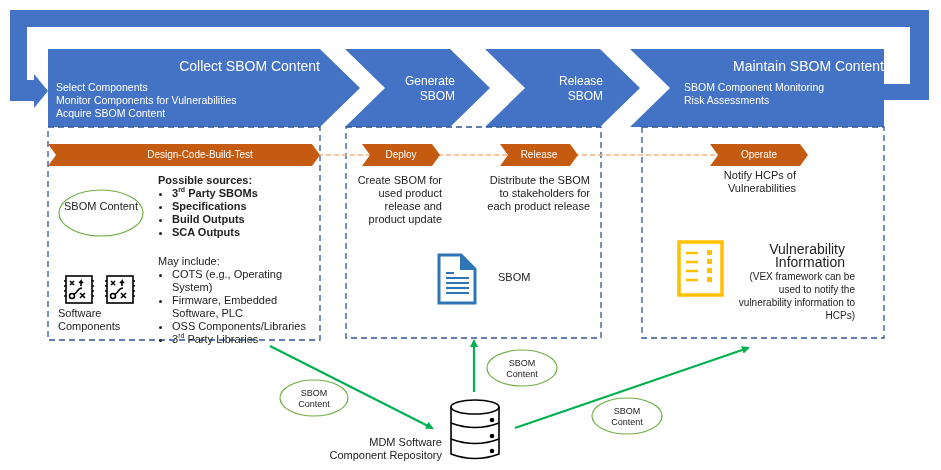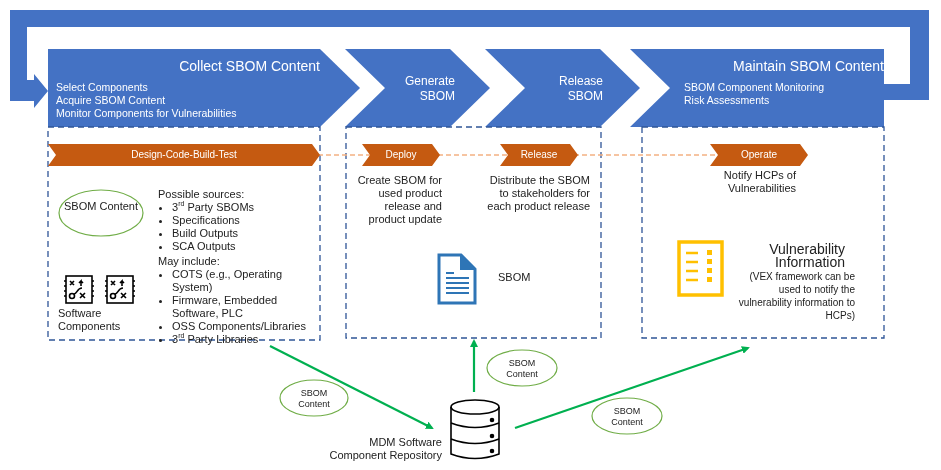--- a/index.html
+++ b/index.html
@@ -93,38 +93,38 @@
     <path d="M451,439 Q475,448 499,439"></path>
     <circle cx="492" cy="420" r="1.5" fill="#000"></circle>
     <circle cx="492" cy="436" r="1.5" fill="#000"></circle>
     <circle cx="492" cy="451" r="1.5" fill="#000"></circle>
   </g>
 </svg>
 
 <div class="abs wt title ctr" style="left:48px;top:58px;width:272px;">Collect SBOM Content</div>
 <div class="abs wt sub" style="left:56px;top:81px;width:260px;">
   <div>Select Components</div>
+  <div>Monitor Components for Vulnerabilities</div>
   <div>Acquire SBOM Content</div>
-  <div>Monitor Components for Vulnerabilities</div>
 </div>
 <div class="abs wt ctr" style="left:385px;top:74px;width:70px;font-size:12px;line-height:15px;">Generate SBOM</div>
 <div class="abs wt ctr" style="left:525px;top:74px;width:78px;font-size:12px;line-height:15px;">Release SBOM</div>
 <div class="abs wt title ctr" style="left:670px;top:58px;width:214px;">Maintain SBOM Content</div>
 <div class="abs wt sub" style="left:684px;top:81px;width:200px;">
   <div>SBOM Component Monitoring</div>
   <div>Risk Assessments</div>
 </div>
 
-<div class="abs stage" style="left:56px;top:149px;width:256px;">Design-Code-Build-Test</div>
+<div class="abs stage" style="left:56px;top:149px;width:256px;padding-left:16px;">Design-Code-Build-Test</div>
 <div class="abs stage" style="left:370px;top:149px;width:62px;">Deploy</div>
 <div class="abs stage" style="left:508px;top:149px;width:62px;">Release</div>
 <div class="abs stage" style="left:718px;top:149px;width:82px;">Operate</div>
 
 <div class="ell-text big" style="left:64px;top:200px;width:74px;">SBOM Content</div>
-<div class="t" style="left:158px;top:188px;width:160px;">
+<div class="t" style="left:158px;top:174px;width:160px;font-weight:bold;">
   <div>Possible sources:</div>
   <ul>
     <li>3<sup>rd</sup> Party SBOMs</li>
     <li>Specifications</li>
     <li>Build Outputs</li>
     <li>SCA Outputs</li>
   </ul>
 </div>
 <div class="t" style="left:158px;top:255px;width:165px;">
   <div>May include:</div>

